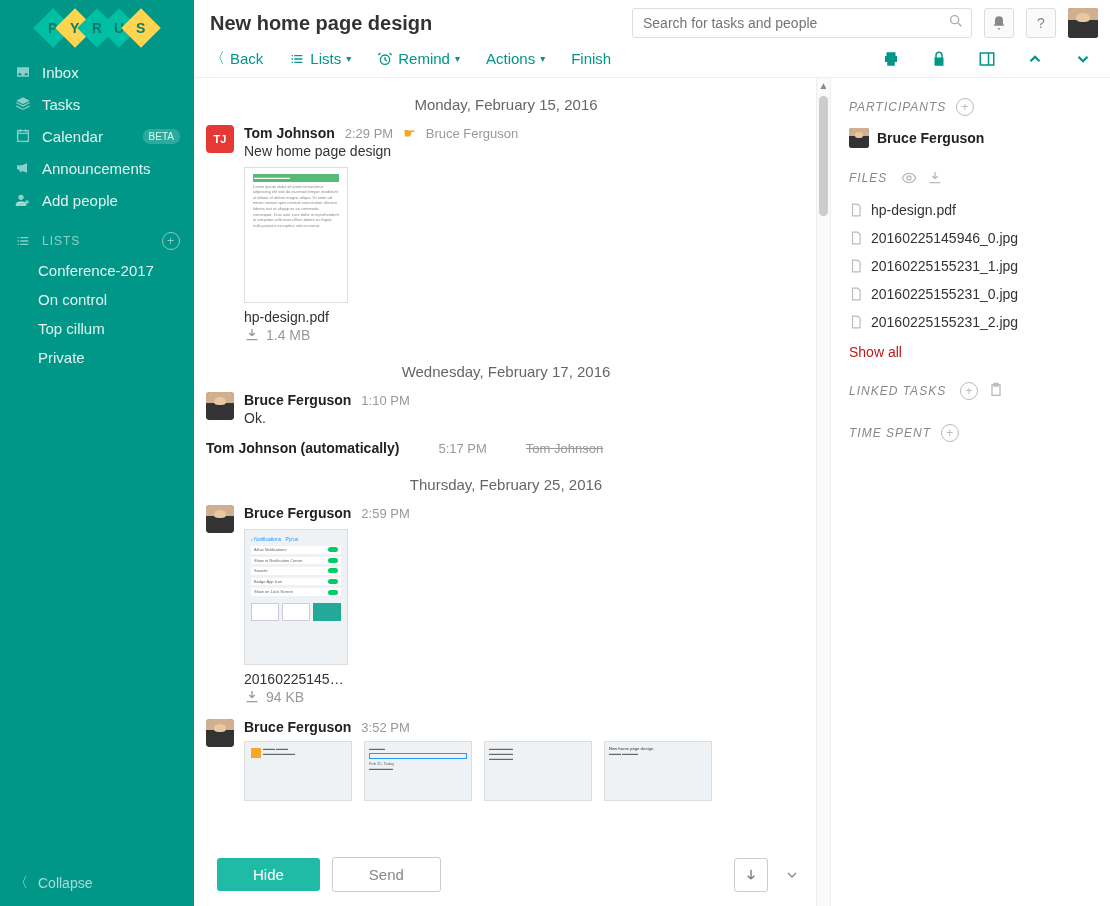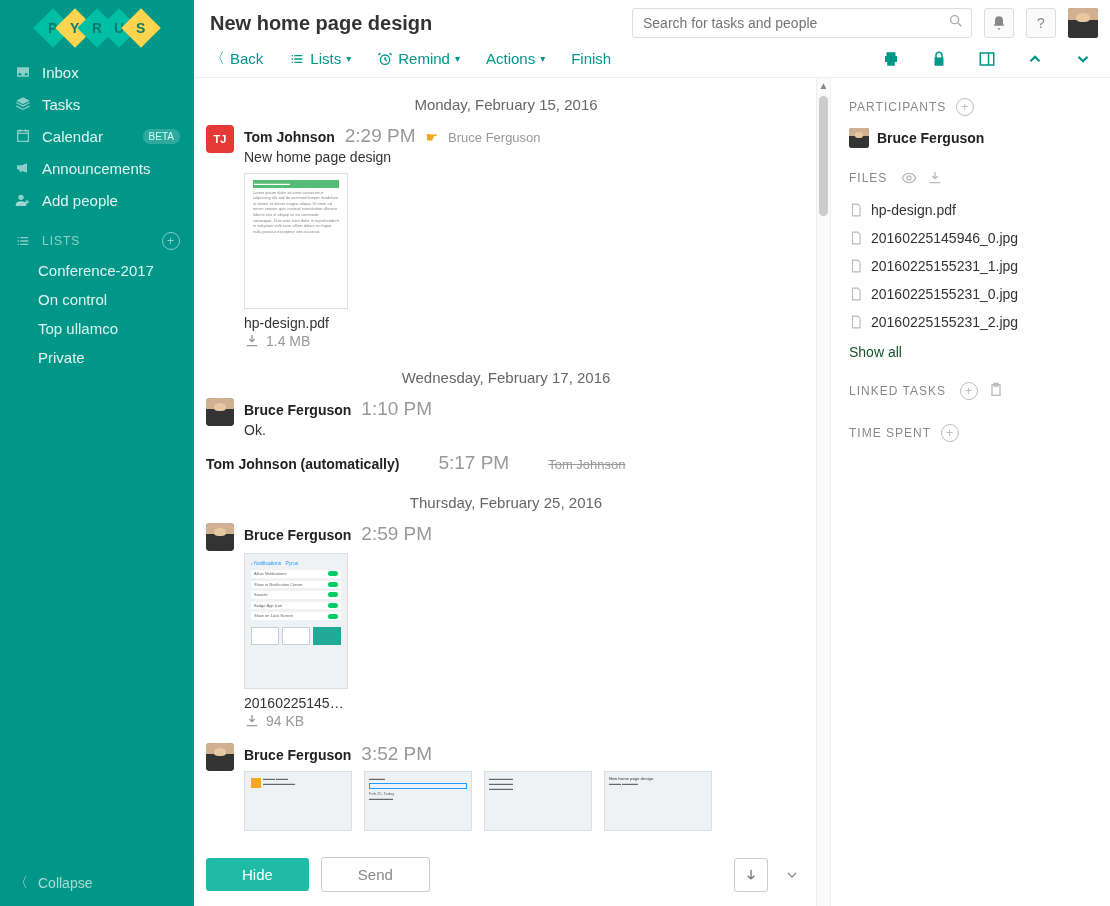--- a/index.html
+++ b/index.html
@@ -50,21 +50,21 @@
 .thread-wrap { flex:1; display:flex; flex-direction:column; min-width:0; position:relative; }
 .thread { flex:1; overflow-y:auto; padding: 8px 10px 0 12px; }
 .date-sep { text-align:center; color:#666; padding: 10px 0 8px; font-size:15px; }
 .msg { display:flex; gap:10px; padding:4px 0 10px; }
 .msg-avatar { width:28px; height:28px; border-radius:4px; flex-shrink:0; display:flex; align-items:center; justify-content:center; font-size:11px; font-weight:bold; color:#fff; overflow:hidden; }
 .av-red { background:#e53935; }
 .av-face { background:#444; }
 .msg-body { flex:1; min-width:0; }
 .msg-head { display:flex; align-items:baseline; gap:10px; flex-wrap:wrap; }
 .msg-author { font-weight:bold; color:#222; }
-.msg-time { color:#999; font-size:19px; }
+.msg-time { color:#999; font-size:13px; }
 .pointing { color:#f5a623; font-size:14px; }
 .reactor { color:#999; font-size:13px; }
 .struck { text-decoration: line-through; }
 .msg-text { color:#333; padding-top:2px; }
 .auto-row { padding: 4px 0 10px 0; gap: 39px; }
 
 .attachment { margin-top:8px; width:110px; }
 .att-thumb { width:104px; height:136px; border:1px solid #ddd; background:#fff; padding:6px 8px; overflow:hidden; font-size:4px; color:#888; line-height:1.4; }
 .att-thumb .hdr { background:#5b7; color:#fff; font-size:4px; padding:1px; margin-bottom:2px; }
 .att-thumb2 { background:#eef2f5; display:flex; flex-direction:column; gap:3px; padding:6px; }
@@ -73,44 +73,44 @@
 .att-bar-row { display:flex; gap:3px; margin-top:4px; }
 .minibar { flex:1; height:18px; border:1px solid #ccd; background:#fff; }
 .minibar.fill { background:#2a9; border-color:#2a9; }
 .att-name { font-size:14px; color:#333; padding-top:6px; white-space:nowrap; overflow:hidden; text-overflow:ellipsis; }
 .att-meta { display:flex; align-items:center; gap:6px; color:#999; font-size:14px; padding-top:2px; }
 
 .img-row { display:flex; gap:12px; margin-top:6px; }
 .img-card { width:108px; }
 .img-thumb { width:108px; height:60px; background:#eef2f5; border:1px solid #ddd; padding:4px; font-size:4px; color:#666; overflow:hidden; }
 
-.compose-bar { display:flex; align-items:center; gap:12px; padding:10px 12px 14px; }
+.compose-bar { display:flex; align-items:center; gap:12px; padding:10px 12px 14px;margin-left:11px; }
 .btn { padding:8px 36px; border-radius:3px; font-size:15px; cursor:pointer; }
 .btn-hide { background:#26b5a8; background:#1fbba6; color:#fff; border:none; }
 .btn-send { background:#fff; border:1px solid #ccc; color:#888; }
 .compose-spacer { flex:1; }
 .down-btn { width:34px; height:34px; border:1px solid #ccc; border-radius:3px; display:flex; align-items:center; justify-content:center; color:#777; cursor:pointer; }
 .expand-caret { color:#888; cursor:pointer; padding:0 4px; }
 
 
 .fake-scroll { width:14px; background:#fafafa; border-left:1px solid #eee; position:relative; }
 .fake-scroll .arrow { position:absolute; left:0; right:0; text-align:center; color:#888; font-size:10px; }
 .fake-scroll .arrow.top { top:2px; }
 .fake-scroll .sthumb { position:absolute; top:18px; bottom:auto; left:2px; right:2px; height:120px; background:#ccc; border-radius:5px; }
 
 
 .rpanel { width:280px; border-left:1px solid #eee; padding: 16px 18px; overflow-y:auto; }
-.rsec-head { display:flex; align-items:center; gap:10px; color:#888; font-size:12px; letter-spacing:1px; padding: 4px 0 10px; text-transform:uppercase; }
+.rsec-head { display:flex; align-items:center; gap:10px; color:#888; font-size:12px; letter-spacing:1px; padding: 4px 0 10px; text-transform:uppercase;font-style:italic; }
 .rsec-head .plus-circle { border-color:#bbb; color:#bbb; }
 .participant-row { display:flex; align-items:center; gap:8px; padding: 2px 0 18px; }
 .p-avatar { width:20px; height:20px; border-radius:3px; overflow:hidden; background:#555; }
 .p-name { font-weight:bold; color:#222; }
 .file-row { display:flex; align-items:center; gap:8px; padding:6px 0; color:#333; font-size:14px; cursor:pointer; }
 .file-icon { color:#bbb; width:14px; display:flex; }
-.show-all { color:#14532d; padding:8px 0 18px; cursor:pointer; }
+.show-all { color:#b91c1c; padding:8px 0 18px; cursor:pointer; }
 .sec-gap { height: 10px; }
 .head-icons { display:flex; gap:10px; color:#bbb; margin-left:4px; }
 
 svg { width:16px; height:16px; display:block; }
 .toolbar-icon svg { width:18px; height:18px; }
 </style>
 </head>
 <body>
 
 <div id="app">
@@ -181,21 +181,21 @@
       <span class="nav-icon">
           <svg viewBox="0 0 24 24" fill="currentColor">
             <path d="M4 6h2v2H4zM8 6h12v2H8zM4 11h2v2H4zM8 11h12v2H8zM4 16h2v2H4zM8 16h12v2H8z"></path>
           </svg>
         </span>
       <span class="lists-header-label">LISTS</span>
       <span class="plus-circle">+</span>
     </div>
     <div class="list-item">Conference-2017</div>
     <div class="list-item">On control</div>
-    <div class="list-item">Top ullamco</div>
+    <div class="list-item">Top cillum</div>
     <div class="list-item">Private</div>
 
     <div class="collapse-row">
       <span>〈</span>
       <span>Collapse</span>
     </div>
   </aside>
 
   <div class="main">
     <div class="topbar">

